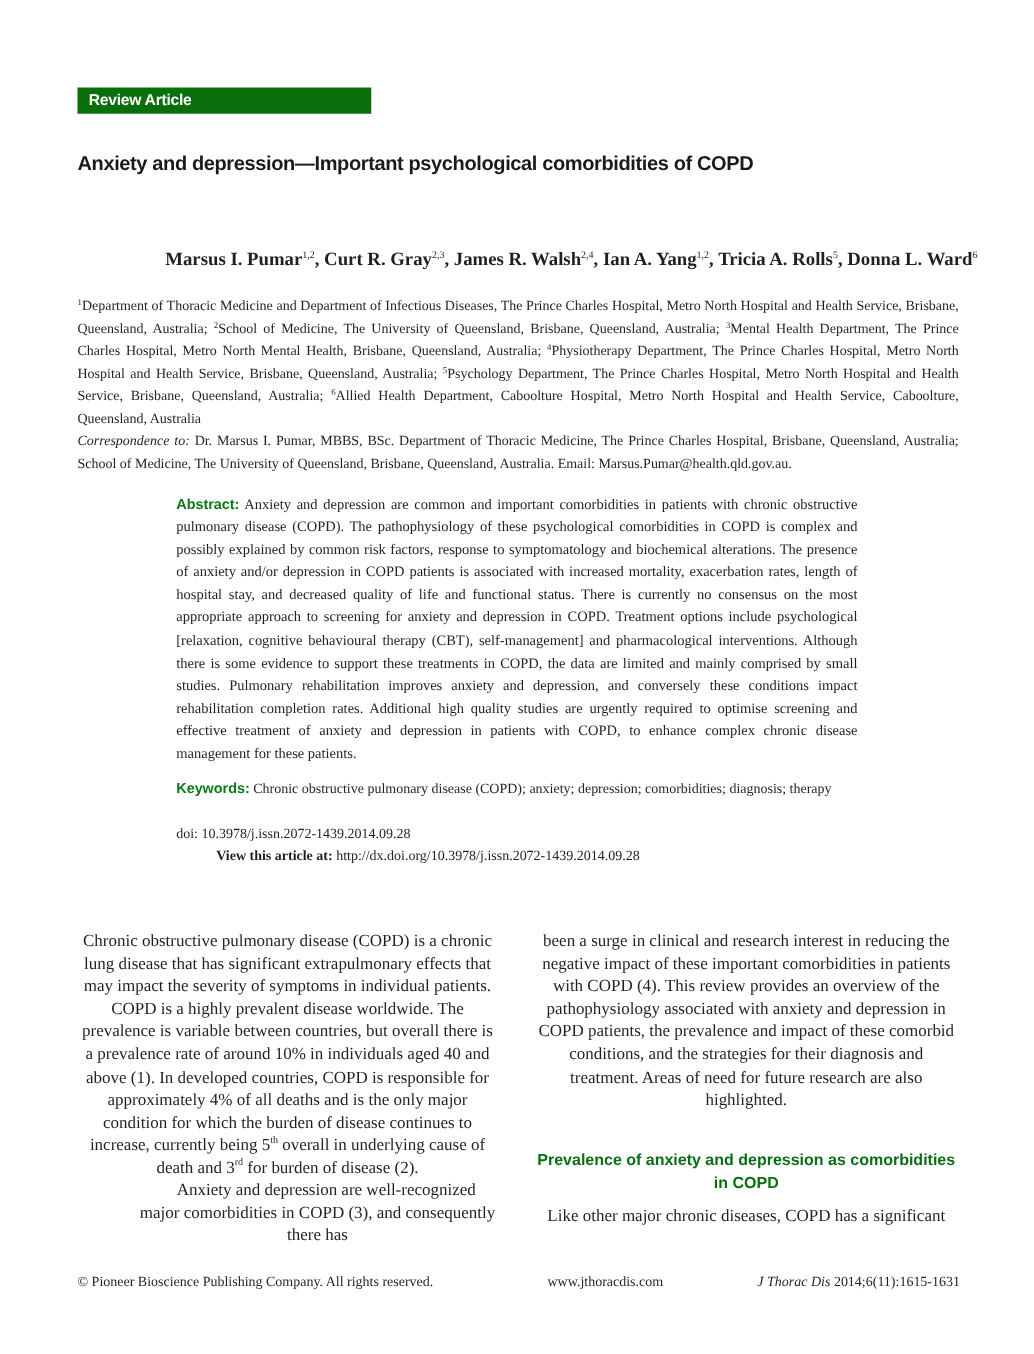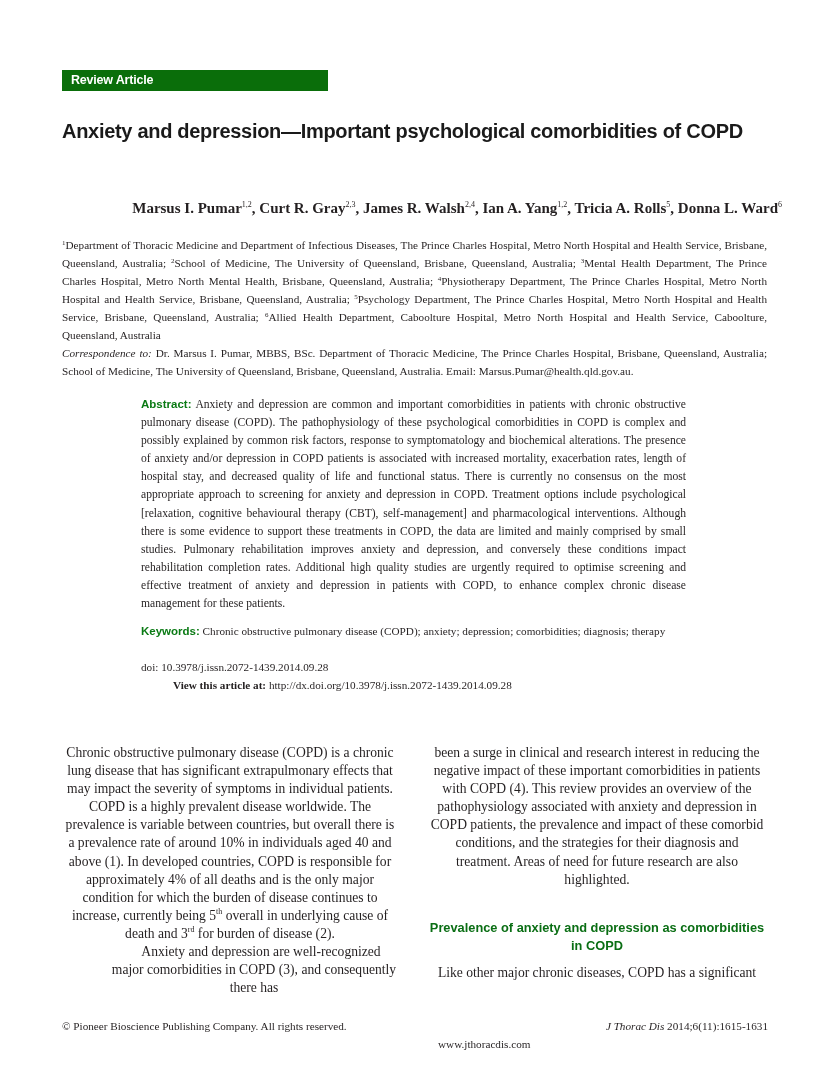--- a/index.html
+++ b/index.html
@@ -1,38 +1,38 @@
 <!DOCTYPE html>
 <html><head>
   <meta charset="utf-8">
   <style>
     html, body { margin: 0; padding: 0; background: #ffffff; }
     body { width: 827px; height: 1083px; position: relative; overflow: hidden; color: #231f20; font-family: "Liberation Serif", "DejaVu Serif", serif; }
-    .banner { position: absolute; left: 62px; top: 70px; width: 266px; height: 21px; background: #0a6e0a; color: #fff; font-family: "Liberation Sans", "DejaVu Sans", sans-serif; font-weight: bold; font-size: 12.5px; line-height: 21px; padding-left: 9px; box-sizing: border-box; letter-spacing: -0.2px; }
-    .title { position: absolute; left: 62px; top: 116px; width: 720px; font-family: "Liberation Sans", "DejaVu Sans", sans-serif; font-weight: bold; font-size: 20px; line-height: 31px; color: #1a1a1a; letter-spacing: -0.3px; }
+    .banner { position: absolute; left: 62px; top: 70px; width: 235px; height: 21px; background: #0a6e0a; color: #fff; font-family: "Liberation Sans", "DejaVu Sans", sans-serif; font-weight: bold; font-size: 12.5px; line-height: 21px; padding-left: 9px; box-sizing: border-box; letter-spacing: -0.2px; }
+    .title { position: absolute; left: 62px; top: 116px; width: 720px; font-family: "Liberation Sans", "DejaVu Sans", sans-serif; font-weight: bold; font-size: 16px; line-height: 31px; color: #1a1a1a; letter-spacing: -0.3px; }
     .authors { position: absolute; left: 62px; top: 197px; width: 720px; font-weight: bold; font-size: 15px; line-height: 22px; color: #231f20; text-align: right; }
     .authors sup { font-size: 8px; font-weight: normal; vertical-align: 6px; line-height: 0; }
     .affil { position: absolute; left: 62px; top: 236px; width: 705px; font-size: 11.2px; line-height: 18px; color: #231f20; text-align: justify; }
     .affil sup { font-size: 7px; vertical-align: 4px; line-height: 0; }
     .affil .corr-label { font-style: italic; margin-top: 12px; }
     .abstract { position: absolute; left: 141px; top: 395px; width: 545px; font-size: 11.6px; line-height: 18.1px; text-align: justify; color: #231f20; }
     .abstract .label, .keywords .label { font-family: "Liberation Sans", "DejaVu Sans", sans-serif; font-weight: bold; color: #0a7a14; font-size: 11.5px; margin-top: 16px; }
     .keywords { position: absolute; left: 141px; top: 623px; width: 560px; font-size: 11.2px; line-height: 16px; color: #231f20; }
     .meta { position: absolute; left: 141px; top: 658px; width: 560px; font-size: 11.2px; line-height: 18px; color: #231f20; }
     .meta .bold { font-weight: bold; margin-left: 32px; }
     .col { position: absolute; top: 744px; width: 336px; font-size: 13.6px; line-height: 18.1px; text-align: justify; color: #231f20; }
     .col p { margin: 0; text-align: center; }
     .col-left { left: 62px; }
     .col-right { left: 429px; }
     .col .indent { text-indent: 14px; margin-left: 48px; }
     .col sup { font-size: 8px; vertical-align: 6px; line-height: 0; }
     .section-h { font-family: "Liberation Sans", "DejaVu Sans", sans-serif; font-weight: bold; color: #0a6e14; font-size: 12.8px; line-height: 18px; margin: 30px 0 9px 0 !important; text-align: left; }
     .footer { position: absolute; top: 1020px; left: 62px; width: 706px; height: 16px; font-size: 11.2px; color: #231f20; }
     .footer .copy { position: absolute; left: 0; top: 0; }
-    .footer .site { position: absolute; left: 376px; top: 18px; }
+    .footer .site { position: absolute; left: 376px; top: 0; }
     .footer .cite { position: absolute; right: 0; top: 0; }
     .footer .cite i { font-style: italic; }
   </style>
 </head>
 <body>
 
 <div class="banner">
   <span>Review Article</span>
 </div>
 

